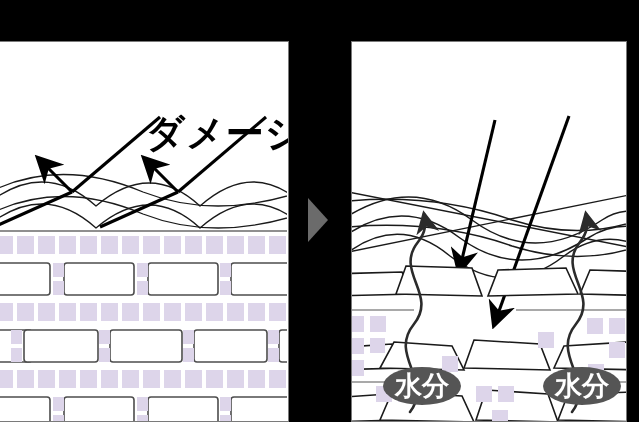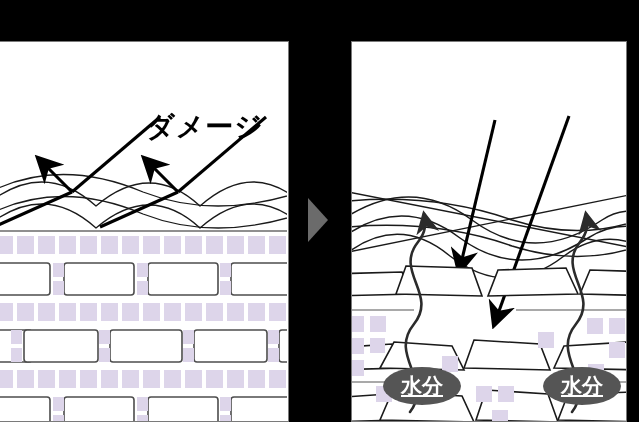--- a/index.html
+++ b/index.html
@@ -31,41 +31,40 @@
     left: 308px; top: 198px;
     width: 0; height: 0;
     border-top: 22px solid transparent;
     border-bottom: 22px solid transparent;
     border-left: 20px solid #6b6b6b;
   }
 
   .label-damage {
     position: absolute;
     font-weight: bold;
-    font-size: 28px;
+    font-size: 38px;
     letter-spacing: 1px;
     color: #000;
     white-space: nowrap;
     font-family: "DejaVu Sans", "Liberation Sans", sans-serif;
   }
   #damage-left  { left: 146px; top: 66px; }
 
   .label-moisture {
     position: absolute;
     width: 78px; height: 38px;
     border-radius: 50%;
     background: #555555;
     color: #ffffff;
     font-weight: bold;
-    font-size: 21px;
+    font-size: 27px;
     display: flex;
     align-items: center;
     justify-content: center;
     font-family: "DejaVu Sans", "Liberation Sans", sans-serif;
-    text-decoration: underline;
   }
   #moisture-1 { left: 383px; top: 367px; }
   #moisture-2 { left: 543px; top: 367px; }
 </style>
 </head>
 <body>
 
 <div id="root">
 
   <div class="panel" id="panel-left">

